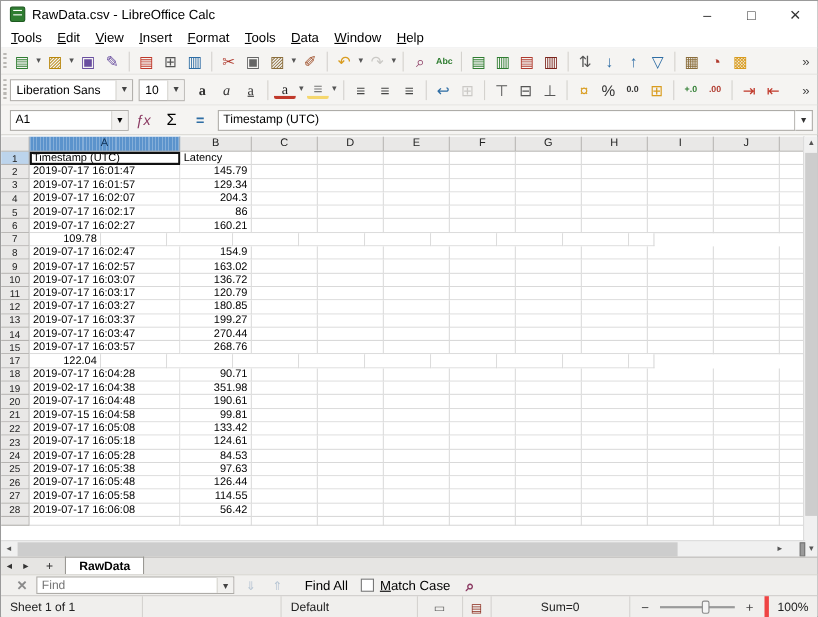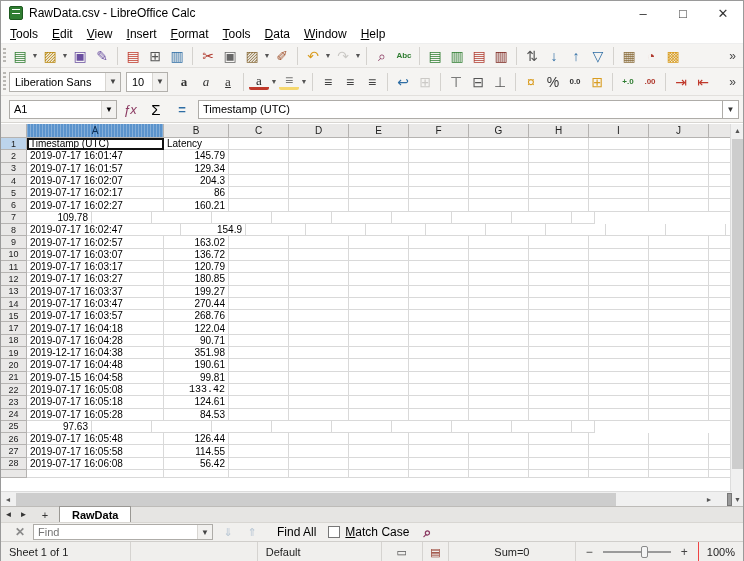--- a/index.html
+++ b/index.html
@@ -333,21 +333,21 @@
         <div class="gcell text" style="width: 60px; flex: 0 0 auto;"></div>
         <div class="gcell text" style="width: 60px; flex: 0 0 auto;"></div>
         <div class="gcell text" style="width: 60px; flex: 0 0 auto;"></div>
         <div class="gcell text" style="width: 60px; flex: 0 0 auto;"></div>
         <div class="gcell text" style="width: 60px; flex: 0 0 auto;"></div>
         <div class="gcell text" style="width: 60px; flex: 0 0 auto;"></div>
         <div class="gcell text" style="width: 23px; flex: 0 0 auto;"></div>
       </div>
       <div class="grow">
         <div class="hcell" style="width: 26px; flex: 0 0 auto; font-size: 9px;">8</div>
-        <div class="gcell text" style="width: 154px; flex: 0 0 auto;">2019-07-17 16:02:47</div>
+        <div class="gcell text" style="width: 137px; flex: 0 0 auto;">2019-07-17 16:02:47</div>
         <div class="gcell num" style="width: 65px; flex: 0 0 auto;">154.9</div>
         <div class="gcell text" style="width: 60px; flex: 0 0 auto;"></div>
         <div class="gcell text" style="width: 60px; flex: 0 0 auto;"></div>
         <div class="gcell text" style="width: 60px; flex: 0 0 auto;"></div>
         <div class="gcell text" style="width: 60px; flex: 0 0 auto;"></div>
         <div class="gcell text" style="width: 60px; flex: 0 0 auto;"></div>
         <div class="gcell text" style="width: 60px; flex: 0 0 auto;"></div>
         <div class="gcell text" style="width: 60px; flex: 0 0 auto;"></div>
         <div class="gcell text" style="width: 60px; flex: 0 0 auto;"></div>
         <div class="gcell text" style="width: 23px; flex: 0 0 auto;"></div>
@@ -445,21 +445,20 @@
         <div class="gcell text" style="width: 60px; flex: 0 0 auto;"></div>
         <div class="gcell text" style="width: 60px; flex: 0 0 auto;"></div>
         <div class="gcell text" style="width: 60px; flex: 0 0 auto;"></div>
         <div class="gcell text" style="width: 60px; flex: 0 0 auto;"></div>
         <div class="gcell text" style="width: 60px; flex: 0 0 auto;"></div>
         <div class="gcell text" style="width: 60px; flex: 0 0 auto;"></div>
         <div class="gcell text" style="width: 23px; flex: 0 0 auto;"></div>
       </div>
       <div class="grow">
         <div class="hcell" style="width: 26px; flex: 0 0 auto; font-size: 9px;">17</div>
-        <div class="gcell text" style="width: 137px; flex: 0 0 auto;">2019-07-17 16:04:18</div>
         <div class="gcell num" style="width: 65px; flex: 0 0 auto;">122.04</div>
         <div class="gcell text" style="width: 60px; flex: 0 0 auto;"></div>
         <div class="gcell text" style="width: 60px; flex: 0 0 auto;"></div>
         <div class="gcell text" style="width: 60px; flex: 0 0 auto;"></div>
         <div class="gcell text" style="width: 60px; flex: 0 0 auto;"></div>
         <div class="gcell text" style="width: 60px; flex: 0 0 auto;"></div>
         <div class="gcell text" style="width: 60px; flex: 0 0 auto;"></div>
         <div class="gcell text" style="width: 60px; flex: 0 0 auto;"></div>
         <div class="gcell text" style="width: 60px; flex: 0 0 auto;"></div>
         <div class="gcell text" style="width: 23px; flex: 0 0 auto;"></div>
@@ -473,21 +472,21 @@
         <div class="gcell text" style="width: 60px; flex: 0 0 auto;"></div>
         <div class="gcell text" style="width: 60px; flex: 0 0 auto;"></div>
         <div class="gcell text" style="width: 60px; flex: 0 0 auto;"></div>
         <div class="gcell text" style="width: 60px; flex: 0 0 auto;"></div>
         <div class="gcell text" style="width: 60px; flex: 0 0 auto;"></div>
         <div class="gcell text" style="width: 60px; flex: 0 0 auto;"></div>
         <div class="gcell text" style="width: 23px; flex: 0 0 auto;"></div>
       </div>
       <div class="grow">
         <div class="hcell" style="width: 26px; flex: 0 0 auto; font-size: 9px;">19</div>
-        <div class="gcell text" style="width: 137px; flex: 0 0 auto;">2019-12-17 16:04:38</div>
+        <div class="gcell text" style="width: 137px; flex: 0 0 auto;">2019-02-17 16:04:38</div>
         <div class="gcell num" style="width: 65px; flex: 0 0 auto;">351.98</div>
         <div class="gcell text" style="width: 60px; flex: 0 0 auto;"></div>
         <div class="gcell text" style="width: 60px; flex: 0 0 auto;"></div>
         <div class="gcell text" style="width: 60px; flex: 0 0 auto;"></div>
         <div class="gcell text" style="width: 60px; flex: 0 0 auto;"></div>
         <div class="gcell text" style="width: 60px; flex: 0 0 auto;"></div>
         <div class="gcell text" style="width: 60px; flex: 0 0 auto;"></div>
         <div class="gcell text" style="width: 60px; flex: 0 0 auto;"></div>
         <div class="gcell text" style="width: 60px; flex: 0 0 auto;"></div>
         <div class="gcell text" style="width: 23px; flex: 0 0 auto;"></div>
@@ -516,21 +515,21 @@
         <div class="gcell text" style="width: 60px; flex: 0 0 auto;"></div>
         <div class="gcell text" style="width: 60px; flex: 0 0 auto;"></div>
         <div class="gcell text" style="width: 60px; flex: 0 0 auto;"></div>
         <div class="gcell text" style="width: 60px; flex: 0 0 auto;"></div>
         <div class="gcell text" style="width: 60px; flex: 0 0 auto;"></div>
         <div class="gcell text" style="width: 23px; flex: 0 0 auto;"></div>
       </div>
       <div class="grow">
         <div class="hcell" style="width: 26px; flex: 0 0 auto; font-size: 9px;">22</div>
         <div class="gcell text" style="width: 137px; flex: 0 0 auto;">2019-07-17 16:05:08</div>
-        <div class="gcell num" style="width: 65px; flex: 0 0 auto; font-family: Liberation Mono, monospace;">133.42</div>
+        <div class="gcell num" style="width: 65px; flex: 0 0 auto;">133.42</div>
         <div class="gcell text" style="width: 60px; flex: 0 0 auto;"></div>
         <div class="gcell text" style="width: 60px; flex: 0 0 auto;"></div>
         <div class="gcell text" style="width: 60px; flex: 0 0 auto;"></div>
         <div class="gcell text" style="width: 60px; flex: 0 0 auto;"></div>
         <div class="gcell text" style="width: 60px; flex: 0 0 auto;"></div>
         <div class="gcell text" style="width: 60px; flex: 0 0 auto;"></div>
         <div class="gcell text" style="width: 60px; flex: 0 0 auto;"></div>
         <div class="gcell text" style="width: 60px; flex: 0 0 auto;"></div>
         <div class="gcell text" style="width: 23px; flex: 0 0 auto;"></div>
       </div>
@@ -557,20 +556,21 @@
         <div class="gcell text" style="width: 60px; flex: 0 0 auto;"></div>
         <div class="gcell text" style="width: 60px; flex: 0 0 auto;"></div>
         <div class="gcell text" style="width: 60px; flex: 0 0 auto;"></div>
         <div class="gcell text" style="width: 60px; flex: 0 0 auto;"></div>
         <div class="gcell text" style="width: 60px; flex: 0 0 auto;"></div>
         <div class="gcell text" style="width: 60px; flex: 0 0 auto;"></div>
         <div class="gcell text" style="width: 23px; flex: 0 0 auto;"></div>
       </div>
       <div class="grow">
         <div class="hcell" style="width: 26px; flex: 0 0 auto; font-size: 9px;">25</div>
+        <div class="gcell text" style="width: 137px; flex: 0 0 auto;">2019-07-17 16:05:38</div>
         <div class="gcell num" style="width: 65px; flex: 0 0 auto;">97.63</div>
         <div class="gcell text" style="width: 60px; flex: 0 0 auto;"></div>
         <div class="gcell text" style="width: 60px; flex: 0 0 auto;"></div>
         <div class="gcell text" style="width: 60px; flex: 0 0 auto;"></div>
         <div class="gcell text" style="width: 60px; flex: 0 0 auto;"></div>
         <div class="gcell text" style="width: 60px; flex: 0 0 auto;"></div>
         <div class="gcell text" style="width: 60px; flex: 0 0 auto;"></div>
         <div class="gcell text" style="width: 60px; flex: 0 0 auto;"></div>
         <div class="gcell text" style="width: 60px; flex: 0 0 auto;"></div>
         <div class="gcell text" style="width: 23px; flex: 0 0 auto;"></div>
@@ -678,16 +678,16 @@
       <span class="sticon" style="color:#8a2a1a">▤</span>
     </div>
     <div class="st" style="width:130px;justify-content:center">Sum=0</div>
     <div class="st" style="width:122px;justify-content:center;border-right:none">
       <span class="zbtn">−</span>
       <span id="zoom-track">
           <span id="zoom-thumb"></span>
         </span>
       <span class="zbtn">+</span>
     </div>
-    <div class="st" style="flex:1;justify-content:center;border-left:1px solid #ef4444;border-right:none">100%</div>
+    <div class="st" style="flex:1;justify-content:center;border-left:4px solid #ef4444;border-right:none">100%</div>
   </div>
 
 </div>
 
 </body></html>

